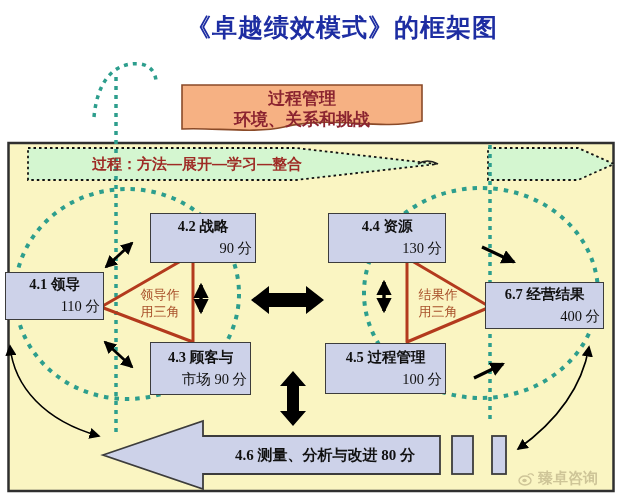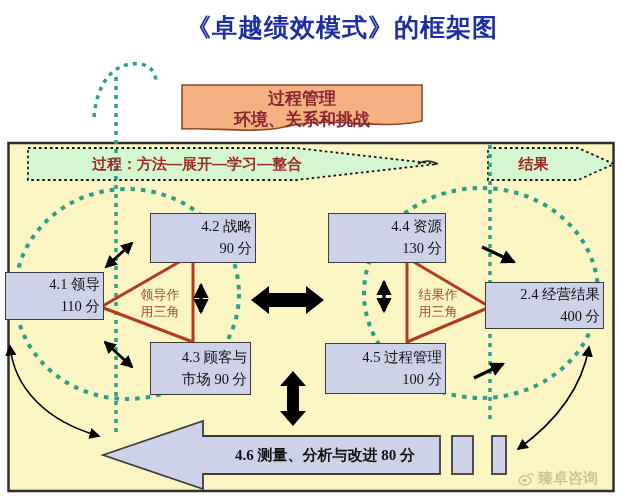--- a/index.html
+++ b/index.html
@@ -22,21 +22,21 @@
     color:#9e2b25; text-align:center;
   }
   .banner-text.process { left:32px; width:330px; }
   .banner-text.result  { left:489px; width:89px; }
   .box {
     position:absolute; background:#cdd2e9; border:1.6px solid #3c3c3c;
     box-sizing:border-box; color:#101010; font-family:"Liberation Serif", serif;
     font-size:14.5px; line-height:1.5; display:flex; flex-direction:column;
     justify-content:center; padding:1px 3px;
   }
-  .box .l1 { text-align:right; white-space:nowrap; }
+  .box .l1 { text-align:center; white-space:nowrap;font-weight:bold; }
   .box .l2 { text-align:right; padding-left:26px; white-space:nowrap; }
   .b41 { left:5px;   top:272px; width:99px;  height:48px; }
   .b42 { left:150px; top:213px; width:106px; height:50px; }
   .b43 { left:150px; top:342px; width:101px; height:53px; }
   .b44 { left:328px; top:213px; width:118px; height:50px; }
   .b45 { left:325px; top:343px; width:121px; height:51px; }
   .b47 { left:485px; top:282px; width:119px; height:47px; }
   .tri-label {
     position:absolute; color:#a8502a; font-weight:normal; font-size:13px;
     line-height:1.32; text-align:center; white-space:nowrap;
@@ -107,21 +107,20 @@
   </svg>
 
   <div class="title">《卓越绩效模式》的框架图</div>
 
   <div class="org-text">
     <div>过程管理</div>
     <div>环境、关系和挑战</div>
   </div>
 
   <div class="banner-text process">过程：方法—展开—学习—整合</div>
-  <div class="banner-text result">结果</div>
 
   <div class="box b41">
     <span class="l1">4.1 领导</span>
     <span class="l2">110 分</span>
   </div>
   <div class="box b42">
     <span class="l1">4.2 战略</span>
     <span class="l2">90 分</span>
   </div>
   <div class="box b43">
@@ -130,21 +129,21 @@
   </div>
   <div class="box b44">
     <span class="l1">4.4 资源</span>
     <span class="l2">130 分</span>
   </div>
   <div class="box b45">
     <span class="l1">4.5 过程管理</span>
     <span class="l2">100 分</span>
   </div>
   <div class="box b47">
-    <span class="l1">2.4 经营结果</span>
+    <span class="l1">6.7 经营结果</span>
     <span class="l2">400 分</span>
   </div>
 
   <div class="tri-label left">
     <div>领导作</div>
     <div>用三角</div>
   </div>
   <div class="tri-label right">
     <div>结果作</div>
     <div>用三角</div>

